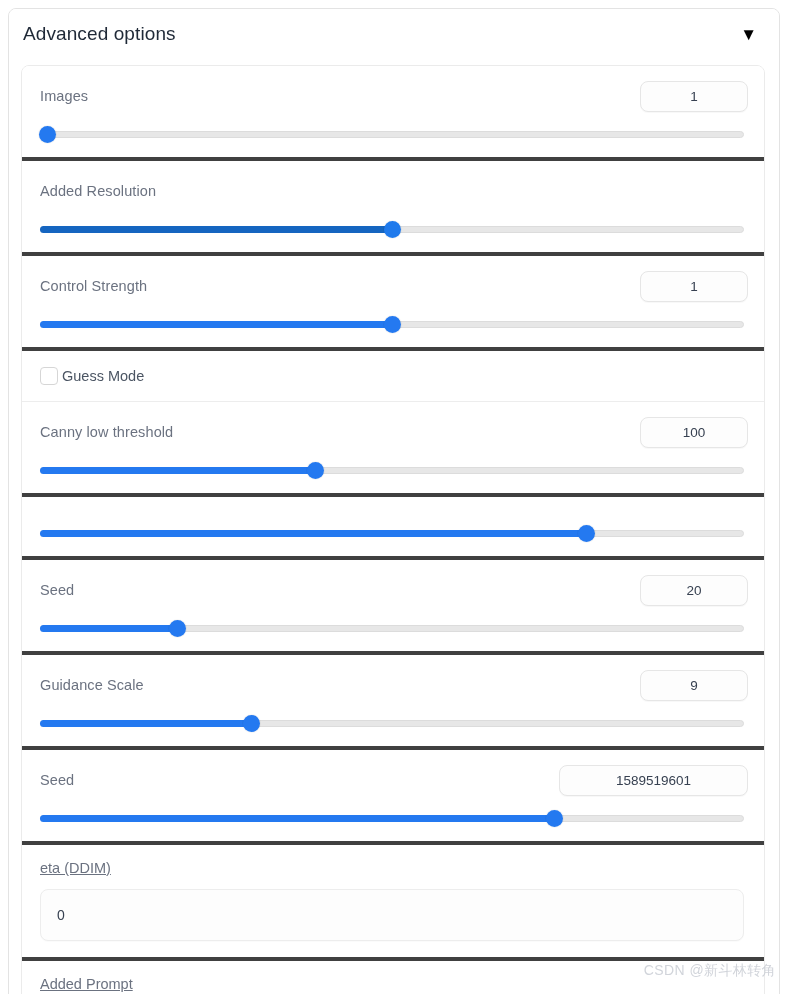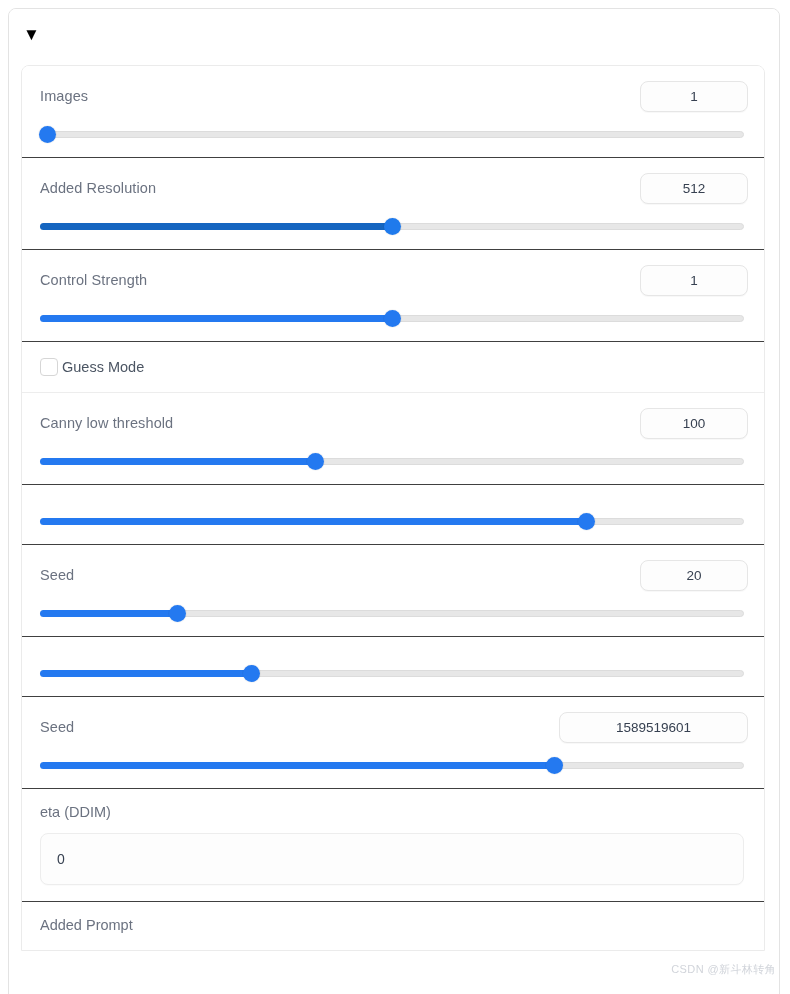--- a/index.html
+++ b/index.html
@@ -61,21 +61,21 @@
   .panel {
     margin: 6px 14px 0 12px;
     border: 1px solid #ebebeb;
     border-radius: 8px 8px 0 0;
     background: #ffffff;
     overflow: hidden;
   }
 
   .row {
     position: relative;
-    border-bottom: 1px solid #404040;
+    border-bottom: 4px solid #404040;
     background: #ffffff;
     padding: 14px 16px 16px 18px;
   }
   .row:last-child { border-bottom: none; }
 
   .row-head {
     display: flex;
     align-items: center;
     justify-content: space-between;
     height: 32px;
@@ -170,63 +170,63 @@
     border-radius: 8px;
     background: #fdfdfd;
     display: flex;
     align-items: center;
     padding: 0 16px;
     font-size: 14px;
     color: #374151;
     box-shadow: 0 1px 1px rgba(0,0,0,0.02);
   }
 
-  .label-only { font-size: 14.5px; color: #6b7280; }
+  .label-only { font-size: 14.5px; color: #6b7280; text-decoration: underline; }
 
   
   .watermark {
     position: absolute;
     right: 14px;
     top: 962px;
-    font-size: 11px;
+    font-size: 14px;
     color: #c9cdd4;
     letter-spacing: 0.4px;
     white-space: nowrap;
     opacity: 0.85;
   }
 </style>
 </head>
 <body>
 
 <div id="root">
 
   <div class="accordion">
 
     <div class="accordion-header">
+      <span class="accordion-title">Advanced options</span>
       <span class="accordion-arrow">▼</span>
     </div>
 
     <div class="panel">
 
       <div class="row">
         <div class="row-head">
           <span class="row-label">Images</span>
           <div class="numbox">1</div>
         </div>
         <div class="slider">
           <div class="track"></div>
           <div class="fill" style="width:1%;background:#2479f0;"></div>
           <div class="thumb" style="left:1%;background:#2479f0;"></div>
         </div>
       </div>
 
       <div class="row">
         <div class="row-head">
           <span class="row-label">Added Resolution</span>
-          <div class="numbox">512</div>
         </div>
         <div class="slider">
           <div class="track"></div>
           <div class="fill" style="width:50%;background:#1565c0;"></div>
           <div class="thumb" style="left:50%;background:#1f7aec;"></div>
         </div>
       </div>
 
       <div class="row">
         <div class="row-head">
@@ -271,20 +271,24 @@
           <div class="numbox">20</div>
         </div>
         <div class="slider">
           <div class="track"></div>
           <div class="fill" style="width:19.5%;background:#2479f0;"></div>
           <div class="thumb" style="left:19.5%;background:#2479f0;"></div>
         </div>
       </div>
 
       <div class="row">
+        <div class="row-head">
+          <span class="row-label">Guidance Scale</span>
+          <div class="numbox">9</div>
+        </div>
         <div class="slider">
           <div class="track"></div>
           <div class="fill" style="width:30%;background:#2479f0;"></div>
           <div class="thumb" style="left:30%;background:#2479f0;"></div>
         </div>
       </div>
 
       <div class="row">
         <div class="row-head">
           <span class="row-label">Seed</span>

